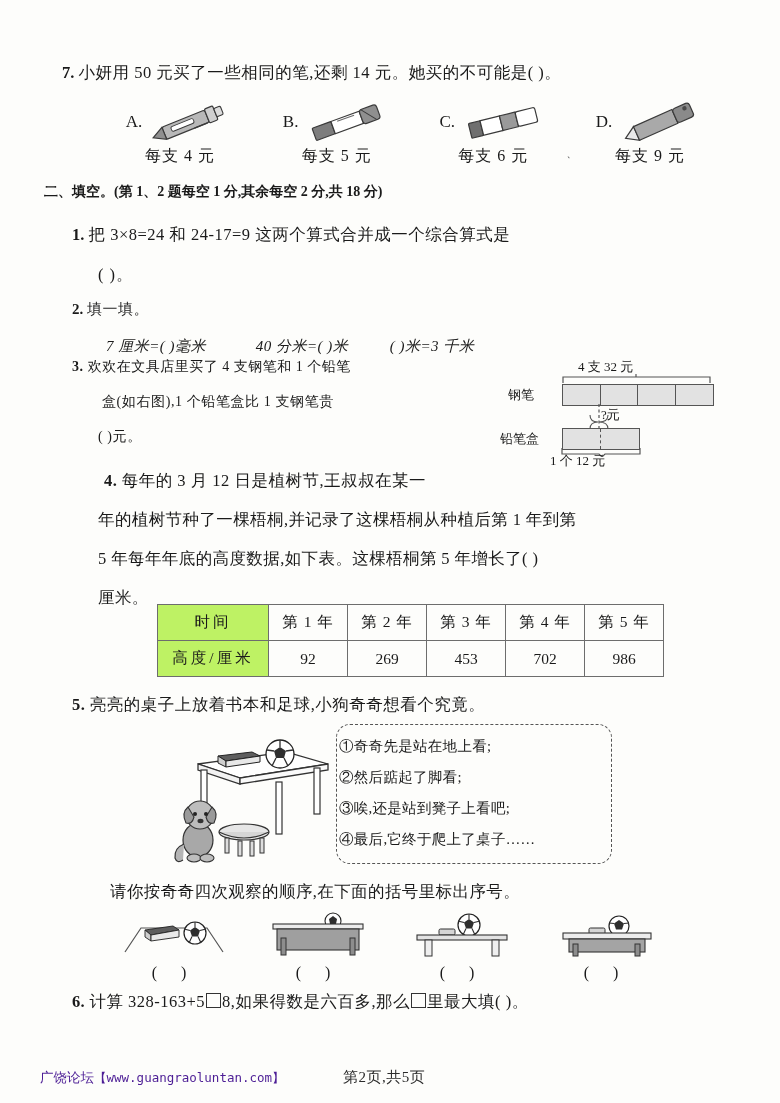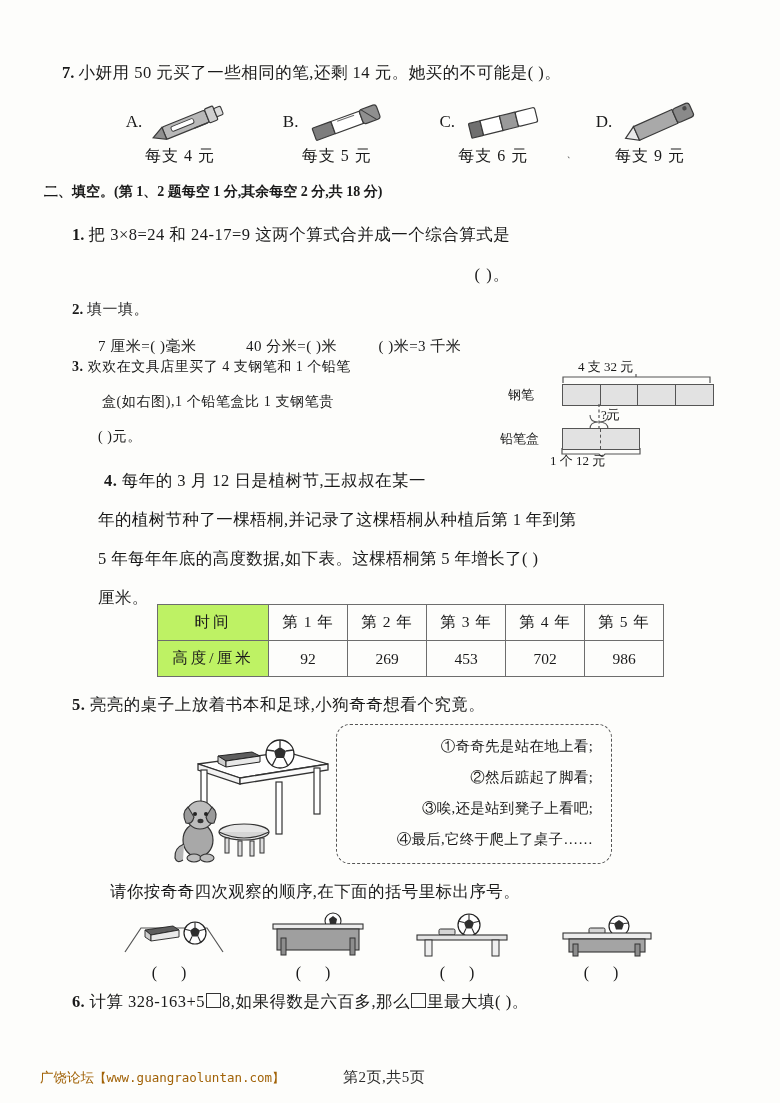--- a/index.html
+++ b/index.html
@@ -31,26 +31,26 @@
   .tiny-mark{position:absolute;left:148px;top:46px;font-size:11px;color:#444;}
 
   
   .pen{width:86px;height:40px;}
 
   
   #sec2{position:absolute;left:44px;top:183px;font-size:14px;font-weight:bold;
         letter-spacing:0px;white-space:nowrap;}
 
   
-  #q1{position:absolute;left:72px;top:224px;font-size:16.5px;text-align:right;}
+  #q1{position:absolute;left:72px;top:224px;font-size:16.5px;}
   #q1 .l2{margin-top:18px;margin-left:26px;letter-spacing:1px;}
 
   
   #q2{position:absolute;left:72px;top:300px;font-size:15px;}
-  #q2 .l2{margin-top:18px;margin-left:26px;}
+  #q2 .l2{margin-top:18px;margin-left:34px;font-style:italic;}
   #q2 .grp{display:inline-block;}
   .sp-lg{display:inline-block;width:42px;}
   .sp-md{display:inline-block;width:34px;}
 
   
   #q3{position:absolute;left:72px;top:358px;font-size:14px;width:400px;}
   #q3 .l{margin-bottom:17px;letter-spacing:.6px;}
 
   
   #bar-diagram{position:absolute;left:500px;top:358px;width:250px;height:104px;font-size:13px;}
@@ -67,36 +67,36 @@
      font-size:15.5px;}
   #growth-table td{border:1.1px solid #6d6d6d;height:33px;text-align:center;
      font-family:"Liberation Serif",serif;}
   #growth-table td.hdr{background:#bef264;width:108px;letter-spacing:3px;}
   #growth-table td.yr{width:76px;letter-spacing:1px;margin-left:26px;}
 
   
   #q5{position:absolute;left:72px;top:694px;font-size:16.5px;letter-spacing:.4px;}
   #scene{position:absolute;left:168px;top:722px;width:170px;height:145px;}
   #bubble{position:absolute;left:336px;top:724px;width:276px;height:140px;
-     border:1.4px dashed #555;border-radius:14px;padding:6px 18px;box-sizing:border-box;text-align:right;}
+     border:1.4px dashed #555;border-radius:14px;padding:6px 2px;box-sizing:border-box;}
   #bubble div{font-size:14.5px;line-height:31px;letter-spacing:.3px;white-space:nowrap;}
   #q5-instr{position:absolute;left:110px;top:881px;font-size:16.5px;letter-spacing:.4px;}
   #views{position:absolute;left:110px;top:908px;width:560px;display:flex;
      justify-content:space-between;}
   .view{width:128px;text-align:center;}
   .view-art{height:52px;display:flex;align-items:flex-end;justify-content:center;}
   .view-par{font-size:16px;letter-spacing:10px;margin-top:4px;}
 
   
   #q6{position:absolute;left:72px;top:991px;font-size:16.5px;letter-spacing:.3px;}
   .box-blank{display:inline-block;width:13px;height:13px;border:1.2px solid #333;
      vertical-align:-1px;margin:0 1px;}
 
   
-  #watermark{position:absolute;left:40px;top:1069px;font-size:12.5px;color:#a16207;
+  #watermark{position:absolute;left:40px;top:1069px;font-size:12.5px;color:#4c1d95;
      font-family:"DejaVu Sans Mono",monospace;white-space:nowrap;text-align:center;}
   #watermark .wm-cn{font-family:"Liberation Serif",serif;font-size:13.5px;}
   #pagenum{position:absolute;left:343px;top:1068px;font-size:15px;color:#2b2b2b;
      letter-spacing:.5px;white-space:nowrap;}
 </style>
 </head>
 <body>
 
 <div class="page">
 

